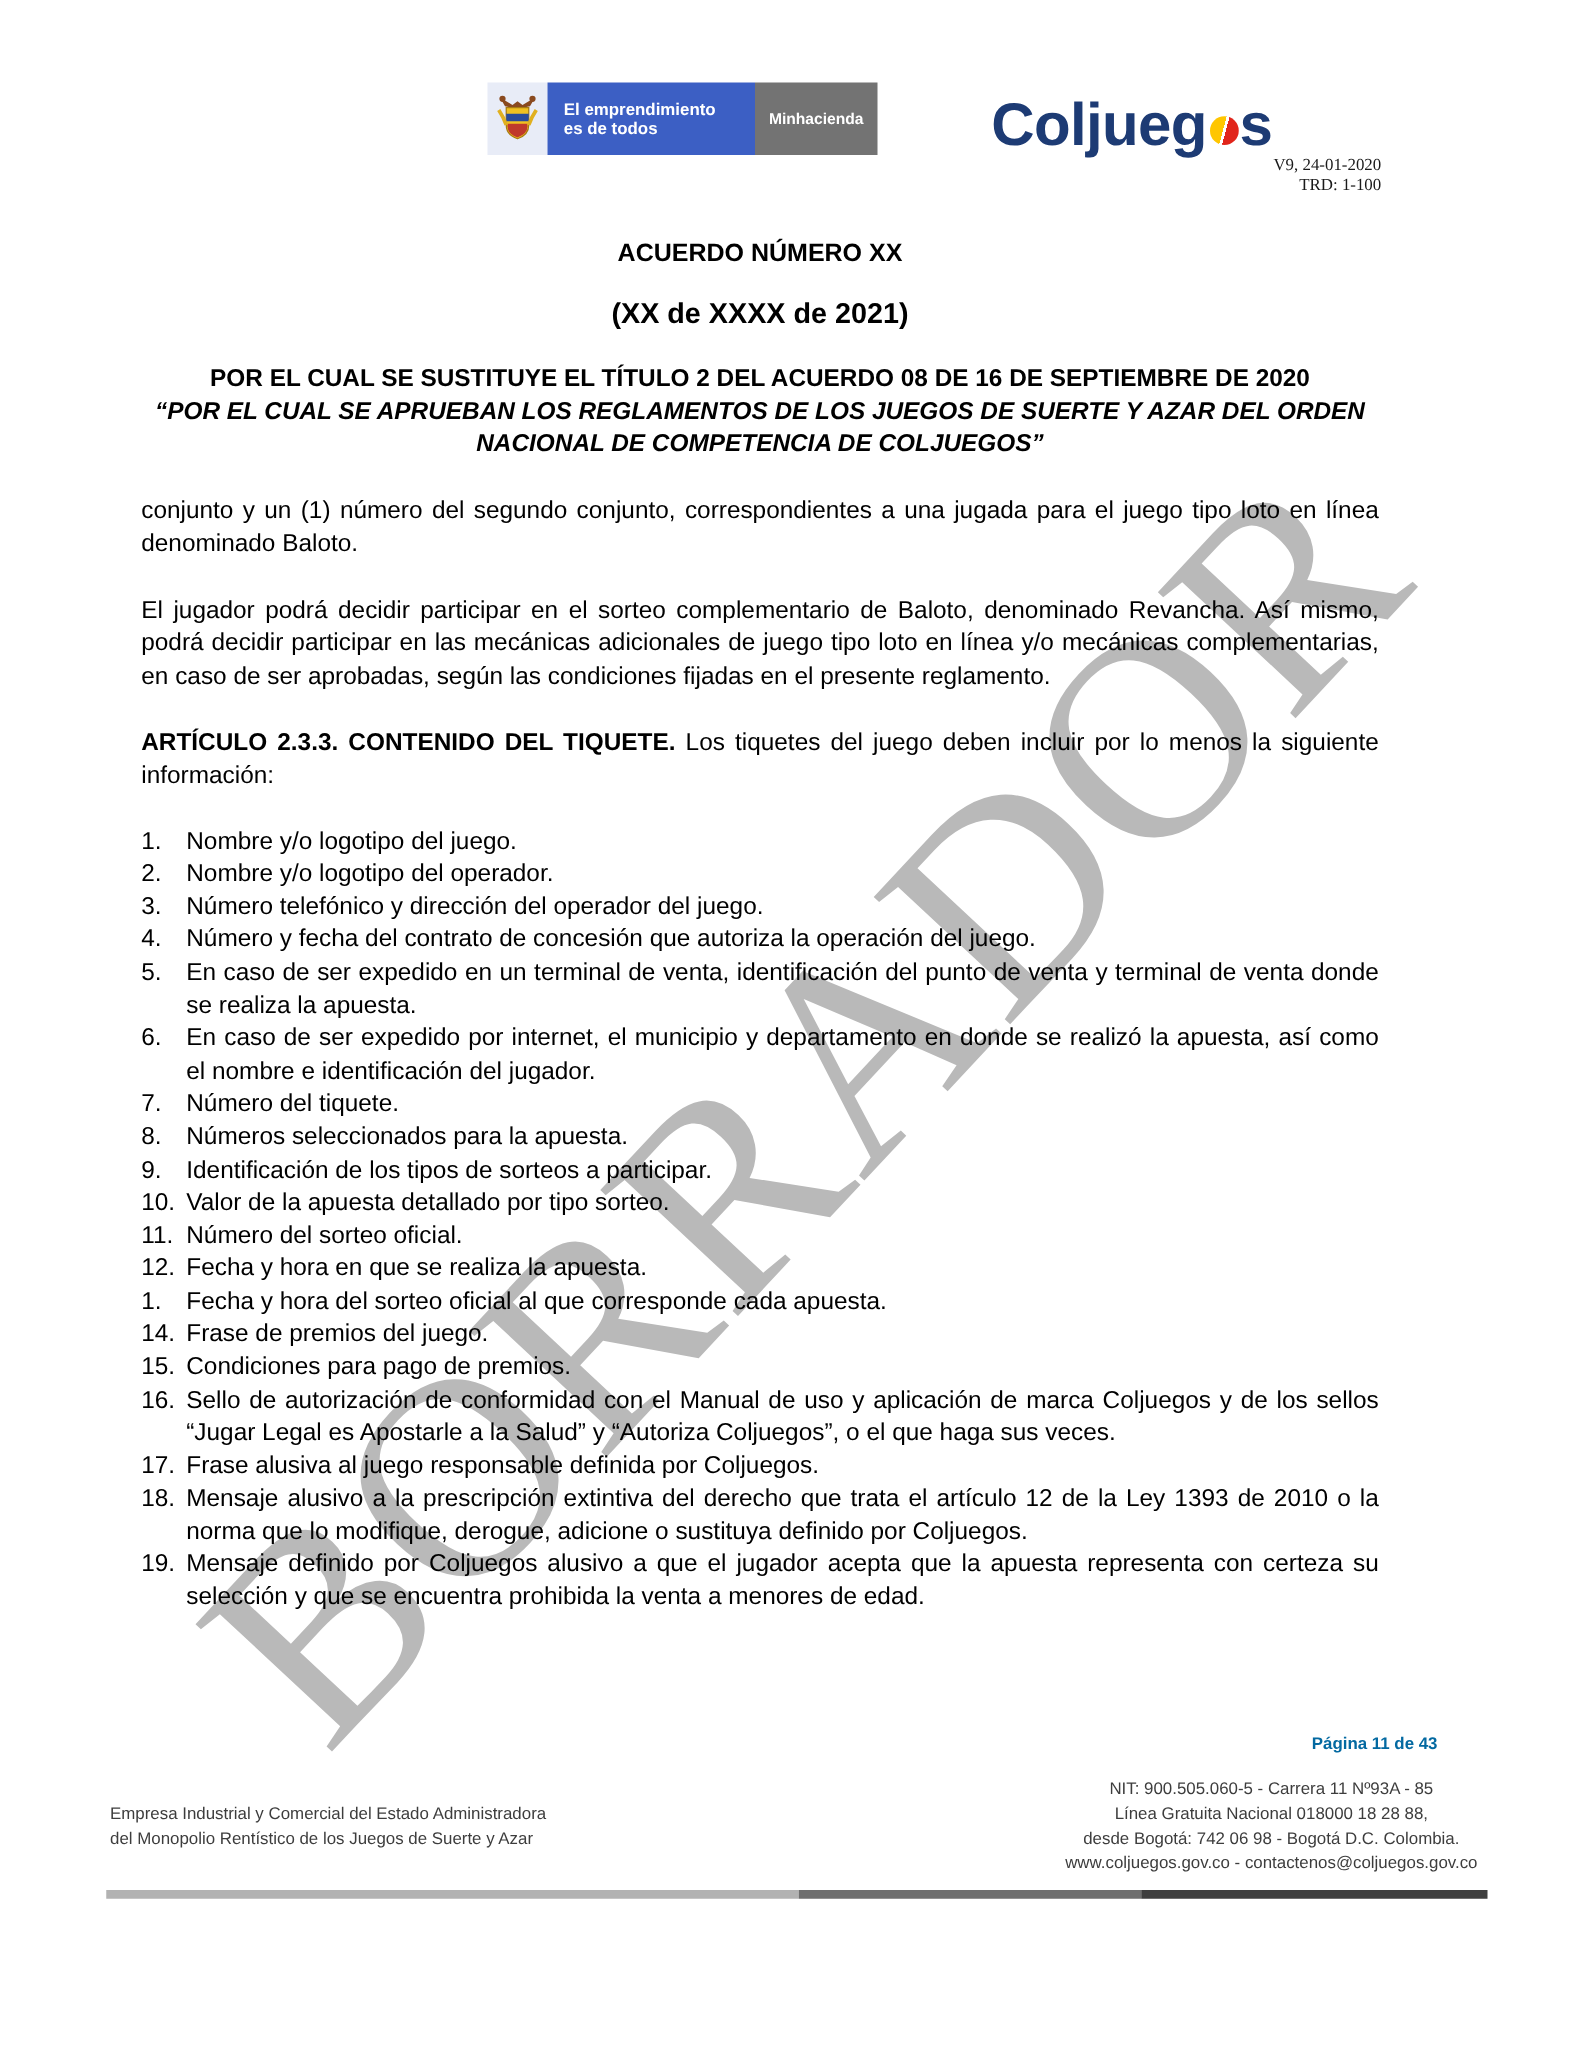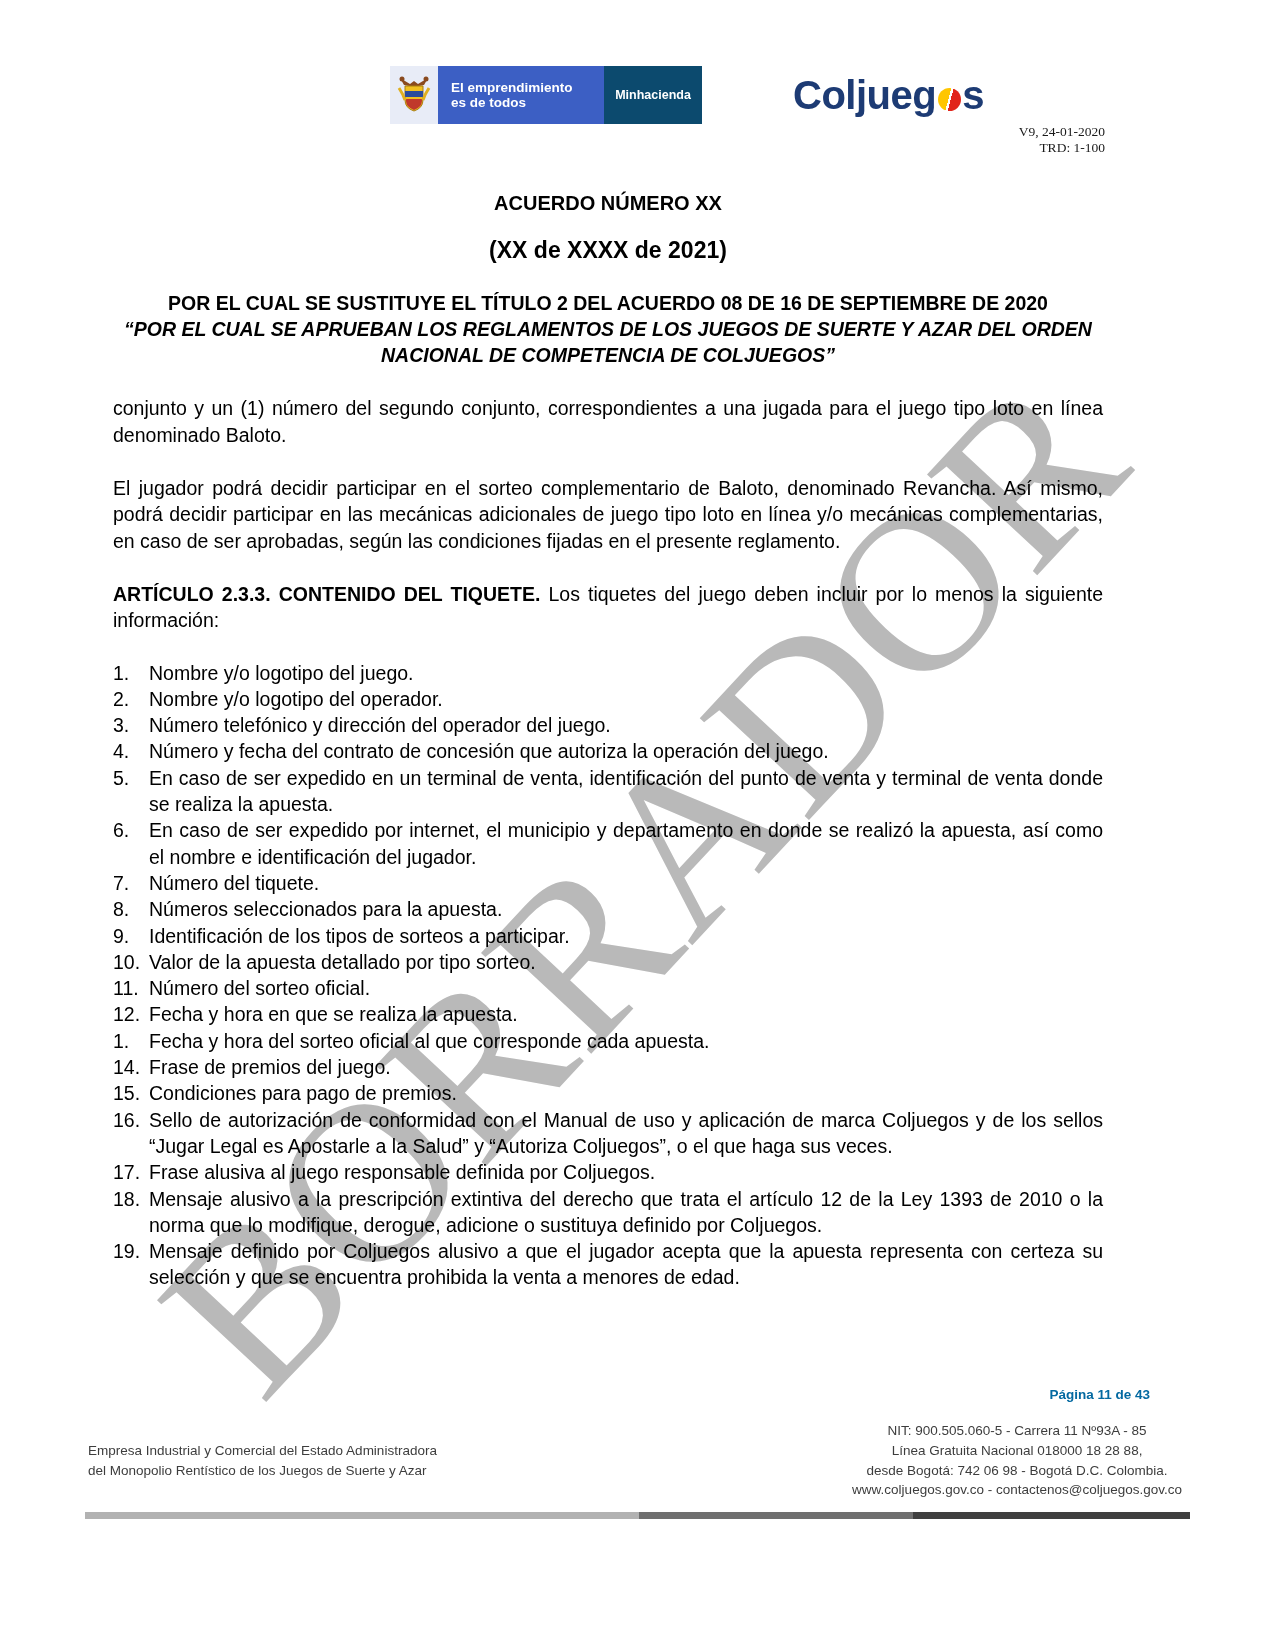--- a/index.html
+++ b/index.html
@@ -22,27 +22,27 @@
   }
   .gov-banner .seg-coat {
     width:48px; background:#e8ecf7; display:flex; align-items:center; justify-content:center;
   }
   .gov-banner .seg-slogan {
     width:166px; background:#3c5fc4; color:#fff; display:flex; flex-direction:column;
     justify-content:center; padding-left:13px;
     font-weight:bold; font-size:13.5px; line-height:15.5px;
   }
   .gov-banner .seg-ministry {
-    flex:1; background:#0c4a6e; color:#fff; display:flex; align-items:center; justify-content:center;
+    flex:1; background:#737373; color:#fff; display:flex; align-items:center; justify-content:center;
     font-weight:bold; font-size:12.5px;
   }
   .coljuegos-logo {
     position:absolute; left:793px; top:73px; z-index:2;
     display:flex; align-items:center;
-    font-weight:bold; font-size:40px; letter-spacing:-0.5px; color:#1d3b74;
+    font-weight:bold; font-size:48px; letter-spacing:-0.5px; color:#1d3b74;
   }
   .coljuegos-logo .o-icon {
     display:inline-block; width:23px; height:23px; border-radius:50%;
     margin:8px 1px 0 2px;
     background:linear-gradient(105deg, #ffc600 46%, #ffffff 46%, #ffffff 54%, #e1251b 54%);
   }
   .version-block {
     position:absolute; right:170px; top:124px; z-index:2;
     font-family:"Liberation Serif", serif; font-size:13.5px; line-height:16px;
     text-align:right; color:#1a1a1a;margin-left:23px;

